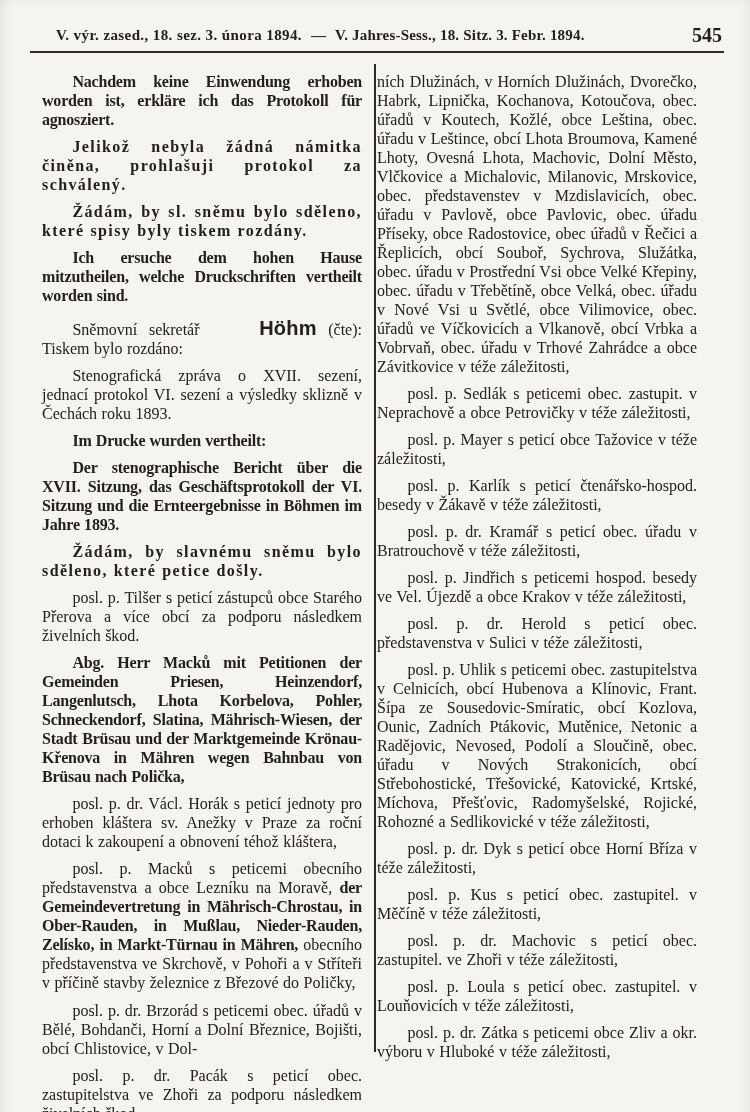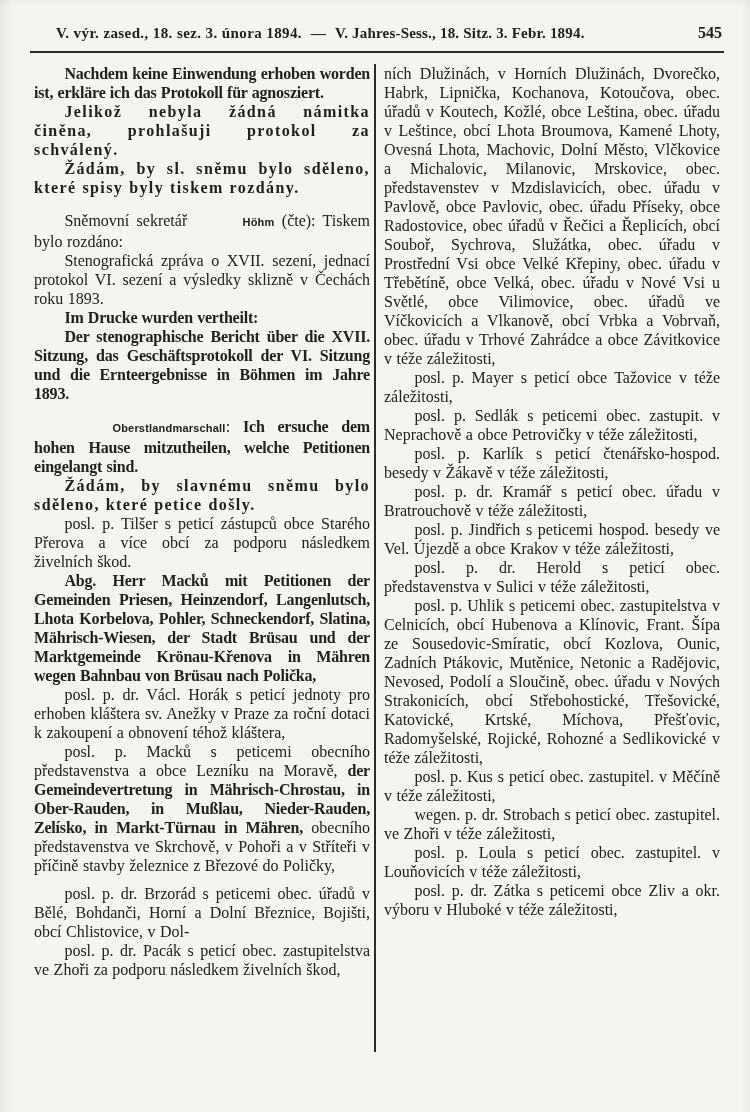--- a/index.html
+++ b/index.html
@@ -29,47 +29,47 @@
   .header-line {
     position: absolute;
     top: 24px; left: 56px; width: 666px;
     display: flex; align-items: center;
     font-size: 15px; white-space: nowrap;
   }
   .header-text { flex: 1; }
   .hdr-cz { font-weight: bold; letter-spacing: 0.4px; }
   .hdr-sep { margin: 0 9px; font-weight: bold; }
   .hdr-de { font-weight: bold; letter-spacing: 0.2px; }
-  .page-num { font-weight: bold; font-size: 16px; margin-left: 20px; }
+  .page-num { font-weight: bold; font-size: 20px; margin-left: 20px; }
   .header-rule {
     position: absolute; left: 30px; top: 51px;
     width: 694px; height: 2px; background: var(--rule);
   }
   .column-divider {
     position: absolute; left: 374px; top: 64px;
     width: 2px; height: 988px; background: var(--rule);
   }
   .col {
     position: absolute; top: 64px;
     font-size: 16px; line-height: 19px;
     text-align: justify;
     word-spacing: 0.5px;
   }
   .col-left  { left: 34px;  width: 336px; }
-  .col-right { left: 384px; width: 336px; }
-  p.para { margin: 0; text-indent: 1.9em; }
+  .col-right { left: 369px; width: 336px; }
+  p.para { margin: 8px; text-indent: 1.9em; }
   p.noindent { text-indent: 0; }
   p.gap { margin-top: 14px; }
   p.gapsmall { margin-top: 9px; }
   
   .plain { }
   .fraktur { font-weight: bold; letter-spacing: -0.2px; } 
   .name {
     font-family: "Liberation Sans", sans-serif;
-    font-weight: bold; font-size: 11px; letter-spacing: 0.2px; padding-left: 48px;
+    font-weight: bold; font-size: 20px; letter-spacing: 0.2px; padding-left: 48px;
   }
   .spaced { font-weight: bold; letter-spacing: 1.4px; }
 </style>
 </head>
 <body>
 
 <div class="scan-vignette"></div>
 
 <div class="header-line">
   <div class="header-text">
@@ -78,39 +78,40 @@
   <div class="page-num">545</div>
 </div>
 
 <div class="header-rule"></div>
 <div class="column-divider"></div>
 
 <div class="col col-left">
     <p class="para"><span class="fraktur">Nachdem keine Einwendung erhoben worden ist, erkläre ich das Protokoll für agnosziert.</span></p>
     <p class="para"><span class="spaced">Jelikož nebyla žádná námitka činěna, prohlašuji protokol za schválený.</span></p>
     <p class="para"><span class="spaced">Žádám, by sl. sněmu bylo sděleno, které spisy byly tiskem rozdány.</span></p>
+    <p class="para"><span class="fraktur">Ich ersuche dem hohen Hause mitzutheilen, welche Druckschriften vertheilt worden sind.</span></p>
     <p class="para gap"><span class="plain">Sněmovní sekretář </span><span class="name">Höhm</span><span class="plain"> (čte): Tiskem bylo rozdáno:</span></p>
     <p class="para"><span class="plain">Stenografická zpráva o XVII. sezení, jednací protokol VI. sezení a výsledky sklizně v Čechách roku 1893.</span></p>
     <p class="para"><span class="fraktur">Im Drucke wurden vertheilt:</span></p>
     <p class="para"><span class="fraktur">Der stenographische Bericht über die XVII. Sitzung, das Geschäftsprotokoll der VI. Sitzung und die Ernteergebnisse in Böhmen im Jahre 1893.</span></p>
-    <p class="para gap"><span class="name">Oberstlandmarschall</span><span class="plain">: </span><span class="fraktur">Ich ersuche dem hohen Hause mitzutheilen, welche Petitionen eingelangt sind.</span></p>
     <p class="para"><span class="spaced">Žádám, by slavnému sněmu bylo sděleno, které petice došly.</span></p>
     <p class="para"><span class="plain">posl. p. Tilšer s peticí zástupců obce Starého Přerova a více obcí za podporu následkem živelních škod.</span></p>
     <p class="para"><span class="fraktur">Abg. Herr Macků mit Petitionen der Gemeinden Priesen, Heinzendorf, Langenlutsch, Lhota Korbelova, Pohler, Schneckendorf, Slatina, Mährisch-Wiesen, der Stadt Brüsau und der Marktgemeinde Krönau-Křenova in Mähren wegen Bahnbau von Brüsau nach Polička,</span></p>
     <p class="para"><span class="plain">posl. p. dr. Václ. Horák s peticí jednoty pro erhoben kláštera sv. Anežky v Praze za roční dotaci k zakoupení a obnovení téhož kláštera,</span></p>
     <p class="para"><span class="plain">posl. p. Macků s peticemi obecního představenstva a obce Lezníku na Moravě, </span><span class="fraktur">der Gemeindevertretung in Mährisch-Chrostau, in Ober-Rauden, in Mußlau, Nieder-Rauden, Zelísko, in Markt-Türnau in Mähren, </span><span class="plain">obecního představenstva ve Skrchově, v Pohoři a v Stříteři v příčině stavby železnice z Březové do Poličky,</span></p>
     <p class="para gapsmall"><span class="plain">posl. p. dr. Brzorád s peticemi obec. úřadů v Bělé, Bohdanči, Horní a Dolní Březnice, Bojišti, obcí Chlistovice, v Dol-</span></p>
     <p class="para"><span class="plain">posl. p. dr. Pacák s peticí obec. zastupitelstva ve Zhoři za podporu následkem živelních škod,</span></p>
   </div>
 <div class="col col-right">
     <p class="para noindent"><span class="plain">ních Dlužinách, v Horních Dlužinách, Dvorečko, Habrk, Lipnička, Kochanova, Kotoučova, obec. úřadů v Koutech, Kožlé, obce Leština, obec. úřadu v Leštince, obcí Lhota Broumova, Kamené Lhoty, Ovesná Lhota, Machovic, Dolní Město, Vlčkovice a Michalovic, Milanovic, Mrskovice, obec. představenstev v Mzdislavicích, obec. úřadu v Pavlově, obce Pavlovic, obec. úřadu Příseky, obce Radostovice, obec úřadů v Řečici a Řeplicích, obcí Souboř, Sychrova, Služátka, obec. úřadu v Prostřední Vsi obce Velké Křepiny, obec. úřadu v Třebětíně, obce Velká, obec. úřadu v Nové Vsi u Světlé, obce Vilimovice, obec. úřadů ve Víčkovicích a Vlkanově, obcí Vrbka a Vobrvaň, obec. úřadu v Trhové Zahrádce a obce Závitkovice v téže záležitosti,</span></p>
+    <p class="para"><span class="plain">posl. p. Sedlák s peticemi obec. zastupit. v Neprachově a obce Petrovičky v téže záležitosti,</span></p>
     <p class="para"><span class="plain">posl. p. Mayer s peticí obce Tažovice v téže záležitosti,</span></p>
-    <p class="para"><span class="plain">posl. p. Sedlák s peticemi obec. zastupit. v Neprachově a obce Petrovičky v téže záležitosti,</span></p>
     <p class="para"><span class="plain">posl. p. Karlík s peticí čtenářsko-hospod. besedy v Žákavě v téže záležitosti,</span></p>
     <p class="para"><span class="plain">posl. p. dr. Kramář s peticí obec. úřadu v Bratrouchově v téže záležitosti,</span></p>
     <p class="para"><span class="plain">posl. p. Jindřich s peticemi hospod. besedy ve Vel. Újezdě a obce Krakov v téže záležitosti,</span></p>
     <p class="para"><span class="plain">posl. p. dr. Herold s peticí obec. představenstva v Sulici v téže záležitosti,</span></p>
     <p class="para"><span class="plain">posl. p. Uhlik s peticemi obec. zastupitelstva v Celnicích, obcí Hubenova a Klínovic, Frant. Šípa ze Sousedovic-Smíratic, obcí Kozlova, Ounic, Zadních Ptákovic, Mutěnice, Netonic a Radějovic, Nevosed, Podolí a Sloučině, obec. úřadu v Nových Strakonicích, obcí Střebohostické, Třešovické, Katovické, Krtské, Míchova, Přešťovic, Radomyšelské, Rojické, Rohozné a Sedlikovické v téže záležitosti,</span></p>
+    <p class="para"><span class="plain">posl. p. dr. Dyk s peticí obce Horní Bříza v téže záležitosti,</span></p>
     <p class="para"><span class="plain">posl. p. Kus s peticí obec. zastupitel. v Měčíně v téže záležitosti,</span></p>
-    <p class="para"><span class="plain">wegen. p. dr. Strobach s peticí obec. zastupitel. ve Zhoři v téže záležitosti,</span></p>
+    <p class="para"><span class="plain">posl. p. dr. Machovic s peticí obec. zastupitel. ve Zhoři v téže záležitosti,</span></p>
     <p class="para"><span class="plain">posl. p. Loula s peticí obec. zastupitel. v Louňovicích v téže záležitosti,</span></p>
     <p class="para"><span class="plain">posl. p. dr. Zátka s peticemi obce Zliv a okr. výboru v Hluboké v téže záležitosti,</span></p>
   </div>
 
 </body></html>

